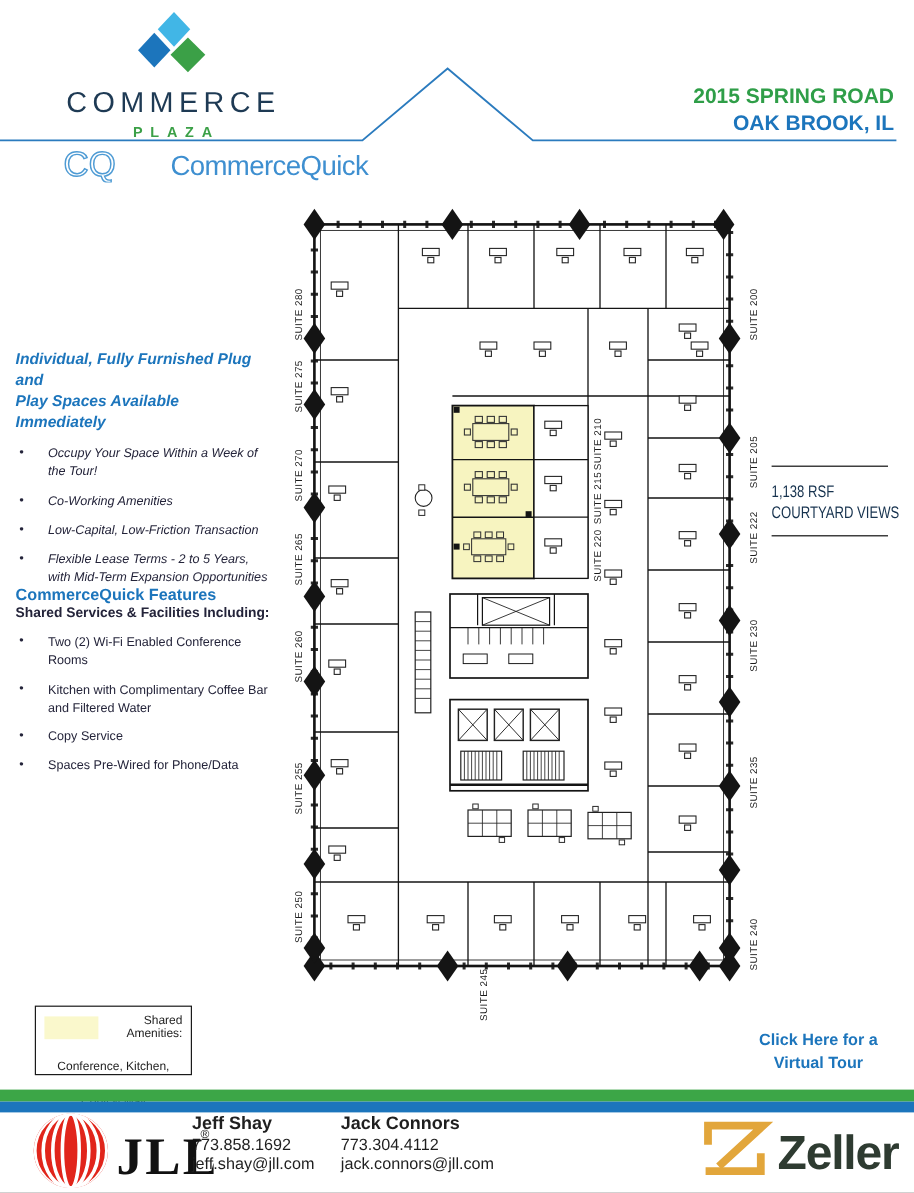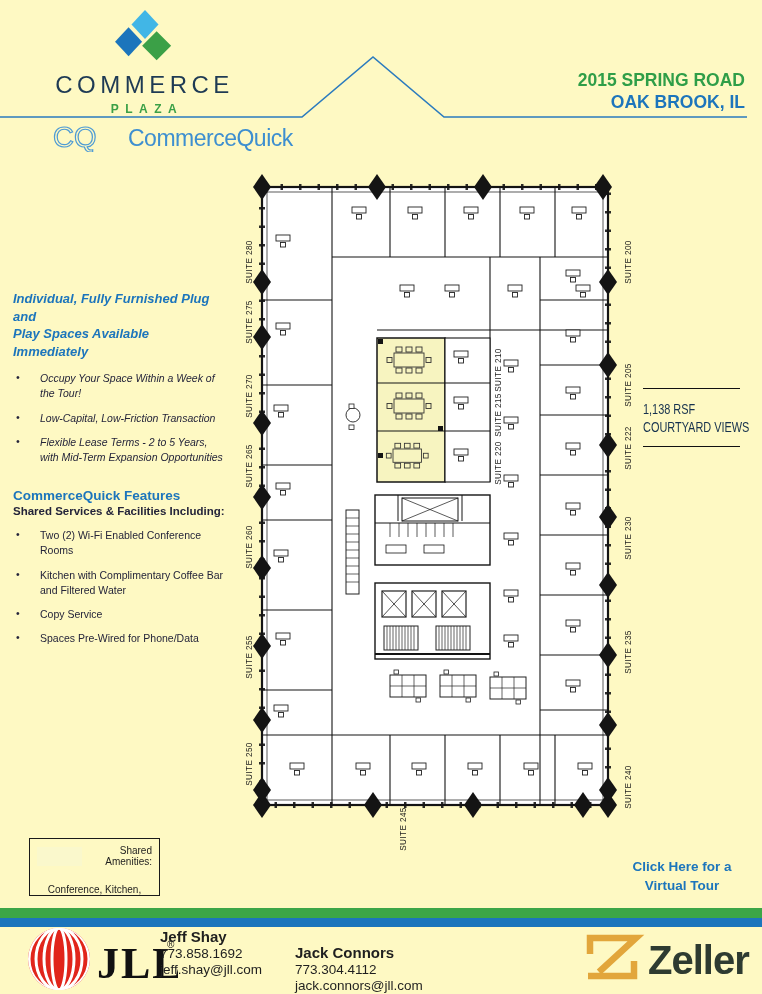--- a/index.html
+++ b/index.html
@@ -1,30 +1,30 @@
 <!DOCTYPE html>
 <html><head>
 <meta charset="utf-8">
 <style>
   * { margin:0; padding:0; box-sizing:border-box; }
   html,body { background:#888; }
   .page {
-    position:relative; width:762px; height:994px; background:#fef9c3;
+    position:relative; width:762px; height:994px; background:#ffffff;
     font-family:"Liberation Sans", sans-serif; overflow:hidden; margin:0 auto;
   }
   
   .brand { position:absolute; left:52px; top:8px; width:185px; text-align:center; }
   .brand-name { font-size:24px; letter-spacing:4.5px; color:#1E3A54; font-weight:500; margin-top:1px; }
   .brand-sub { font-size:12px; letter-spacing:6.5px; color:#3BA047; font-weight:600; margin-top:3px; padding-left:5px; }
   .peak-line { position:absolute; left:0; top:0; width:762px; height:130px; pointer-events:none; }
   .address { position:absolute; right:17px; top:70px; text-align:right; font-weight:700; line-height:1.25; }
   .address .l1 { color:#2F9E48; font-size:17.5px; }
   .address .l2 { color:#1C75BC; font-size:17.5px; }
   .cq { position:absolute; left:52px; top:120px; display:flex; align-items:flex-end;gap:22px; }
-  .cq-name { color:#3E8FD0; font-size:23px; font-weight:500; letter-spacing:-0.5px; margin-left:2px; line-height:1; padding-bottom:2px;text-align:right; }
+  .cq-name { color:#3E8FD0; font-size:23px; font-weight:500; letter-spacing:-0.5px; margin-left:16px; line-height:1; padding-bottom:2px;text-align:right; }
   
   .panel { position:absolute; width:212px; }
   .panel-intro { left:13px; top:290px;font-style:italic; }
   .panel-features { left:13px; top:487px; }
   .panel h2 { color:#1C75BC; font-size:13px; line-height:1.35; font-weight:700; }
   .panel h3 { color:#24243A; font-size:11.5px; font-weight:600; }
   .bullets { list-style:none; margin-top:11px; }
   .bullets li { position:relative; padding-left:27px; margin-bottom:9px; font-size:10.5px; color:#24243A; line-height:1.45; }
   .bullets li::before { content:"\2022"; position:absolute; left:3px; top:-1px; color:#24243A; }
   
@@ -44,21 +44,21 @@
   .legend-line { text-align:center; line-height:1.3; margin-top:16px; }
   .legend-line:first-of-type { margin-top:5px; }
   
   .cta { position:absolute; left:612px; top:858px; width:140px; text-align:center;
     color:#1C75BC; font-weight:700; font-size:13.5px; line-height:1.4; cursor:pointer; }
   
   .bar-green { position:absolute; left:0; top:908px; width:762px; height:10px; background:#3CA647; }
   .bar-blue  { position:absolute; left:0; top:918px; width:762px; height:9px; background:#1C75BC; }
   .jll-logo { position:absolute; left:26px; top:926px; }
   .contact { position:absolute; top:929px; color:#1f1f1f; line-height:16.5px; }
-  .contact.c1 { left:160px; } .contact.c2 { left:295px;margin-top:16px; }
+  .contact.c1 { left:160px; } .contact.c2 { left:284px; }
   .contact .nm { font-weight:700; font-size:15px; }
   .contact .ph, .contact .em { font-size:13.5px; }
   .zeller-logo { position:absolute; left:578px; top:928px; }
 </style>
 </head>
 <body>
 
 <div class="page">
 
   <svg class="peak-line">
@@ -87,20 +87,21 @@
       <text x="1" y="27" font-size="29" fill="none" stroke="#4E9BD4" stroke-width="1.2" font-family="Liberation Sans, sans-serif">CQ</text>
     </svg>
     <span class="cq-name">CommerceQuick</span>
   </div>
 
   <div class="panel panel-intro">
     <h2><span>Individual, Fully Furnished Plug and</span><br>
         <span>Play Spaces Available Immediately</span></h2>
     <ul class="bullets">
       <li>Occupy Your Space Within a Week of the Tour!</li>
+      <li>Co-Working Amenities</li>
       <li>Low-Capital, Low-Friction Transaction</li>
       <li>Flexible Lease Terms - 2 to 5 Years, with Mid-Term Expansion Opportunities</li>
     </ul>
   </div>
 
   <div class="panel panel-features">
     <h2 style="font-size:13.5px;">CommerceQuick Features</h2>
     <h3>Shared Services &amp; Facilities Including:</h3>
     <ul class="bullets">
       <li>Two (2) Wi-Fi Enabled Conference Rooms</li>

